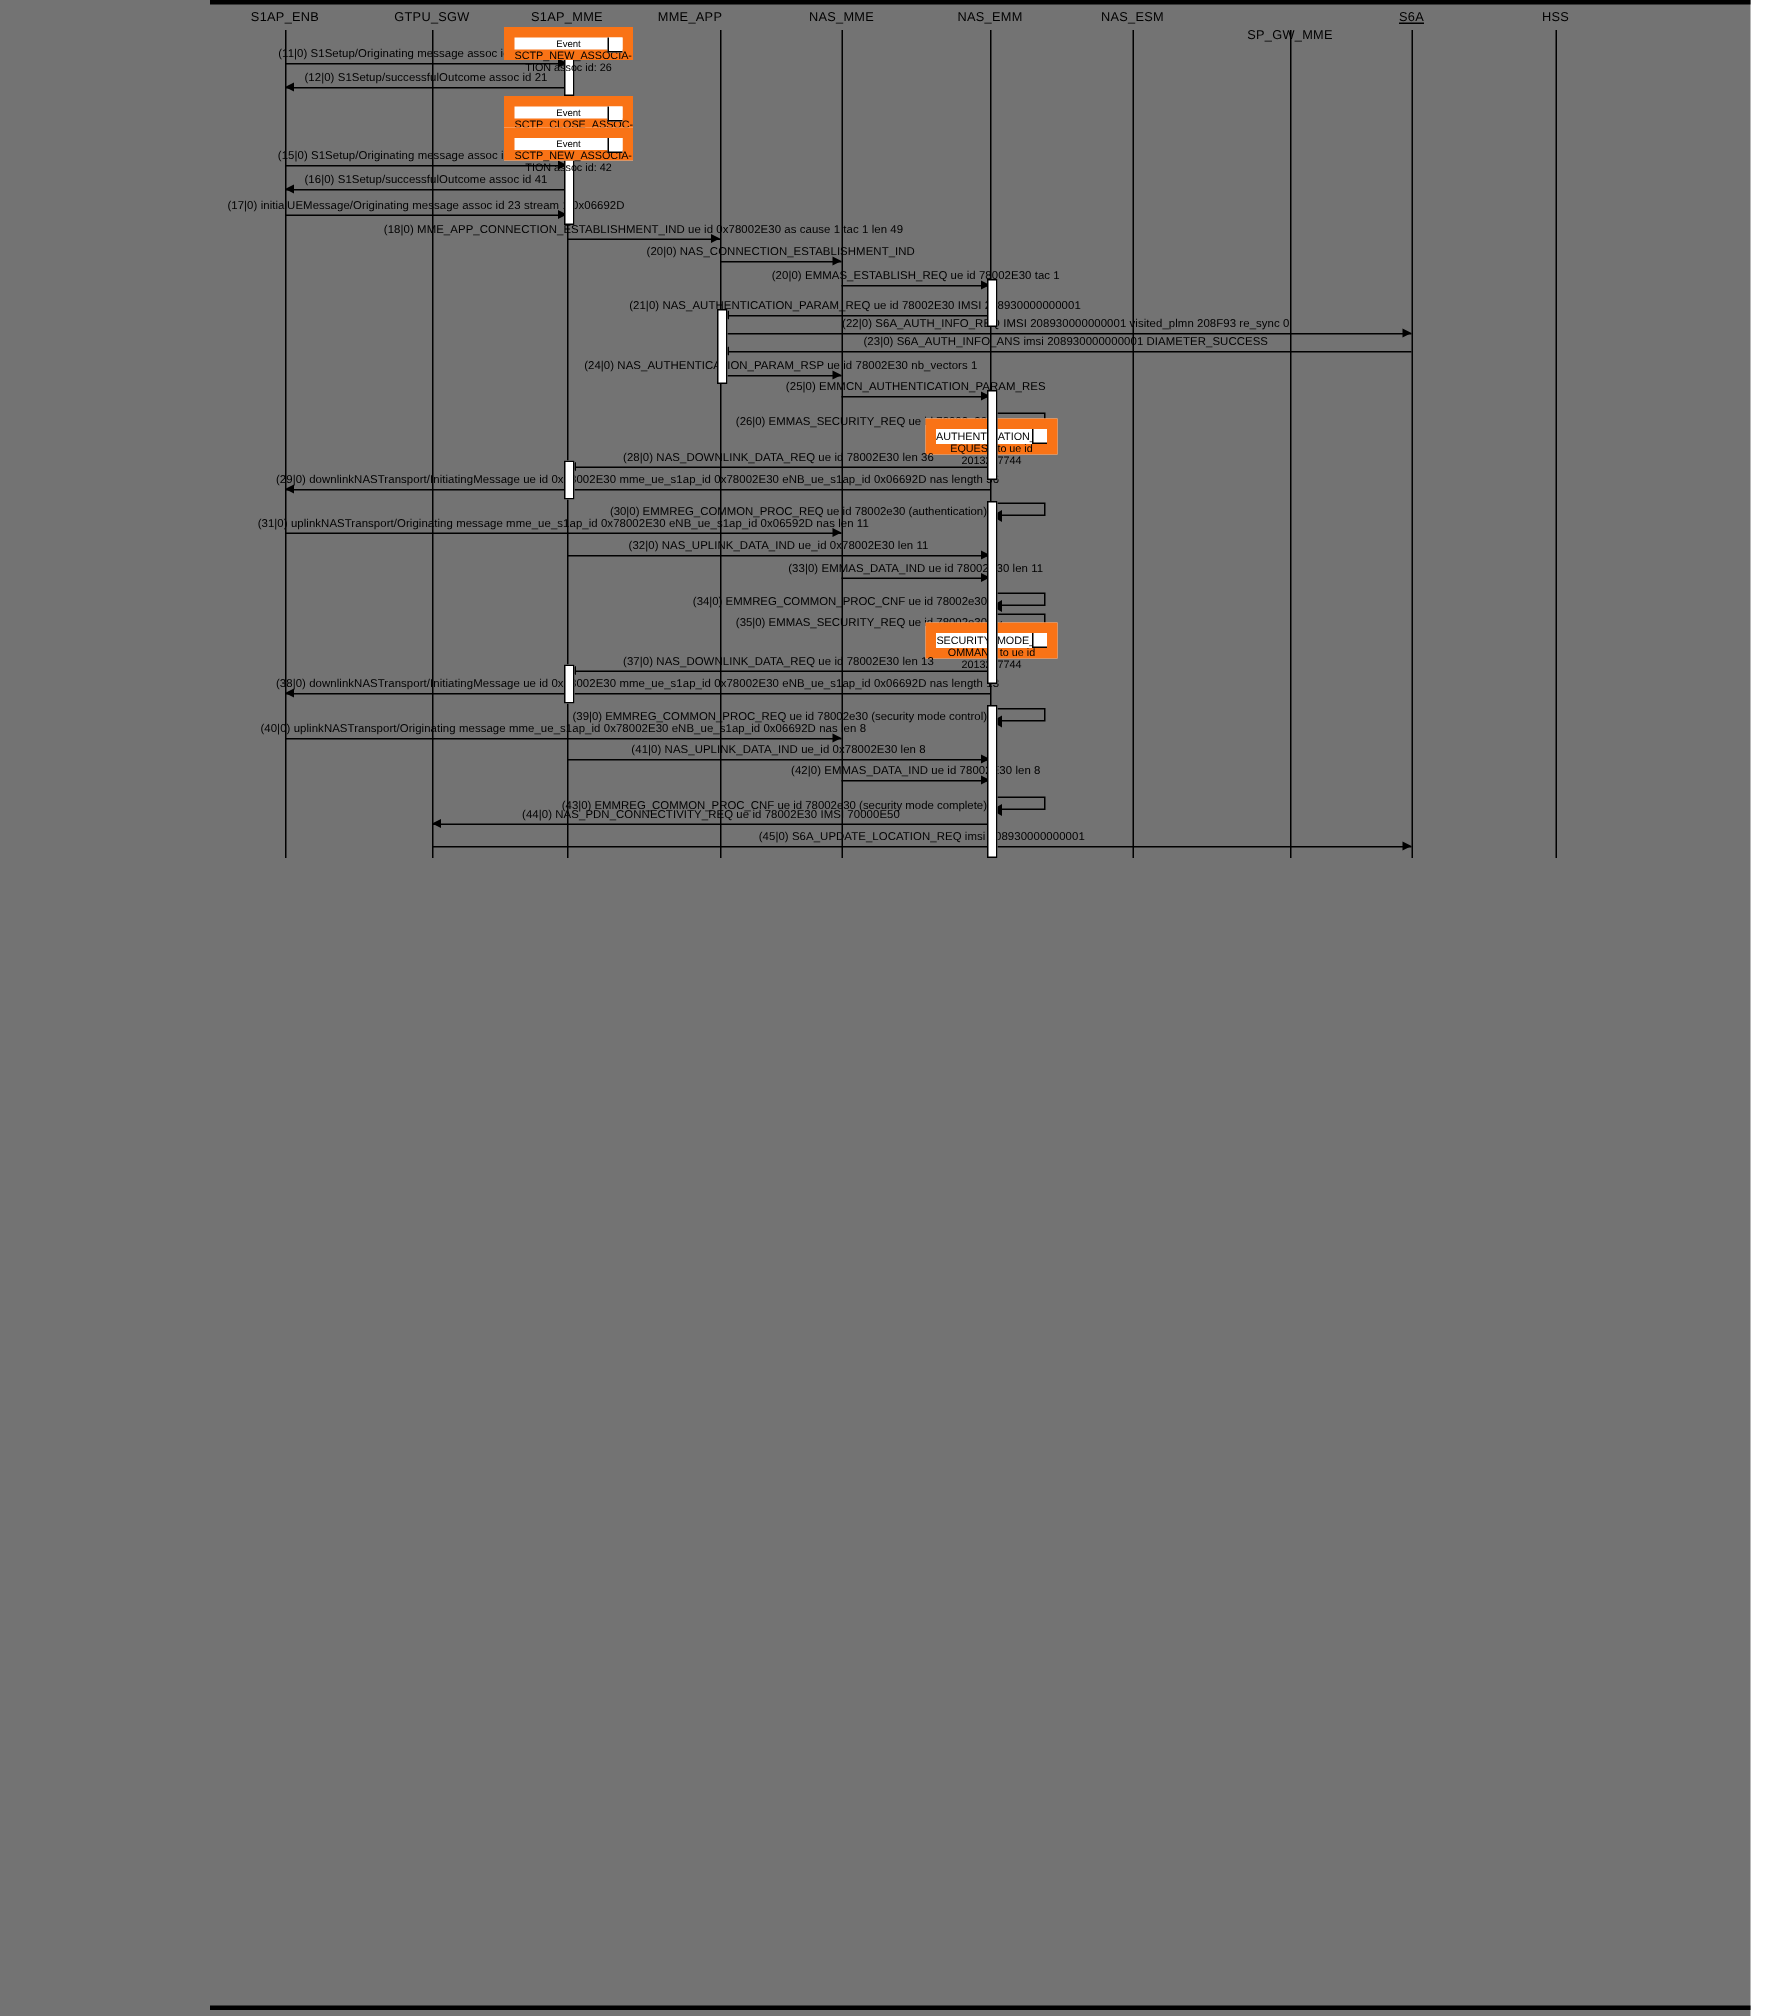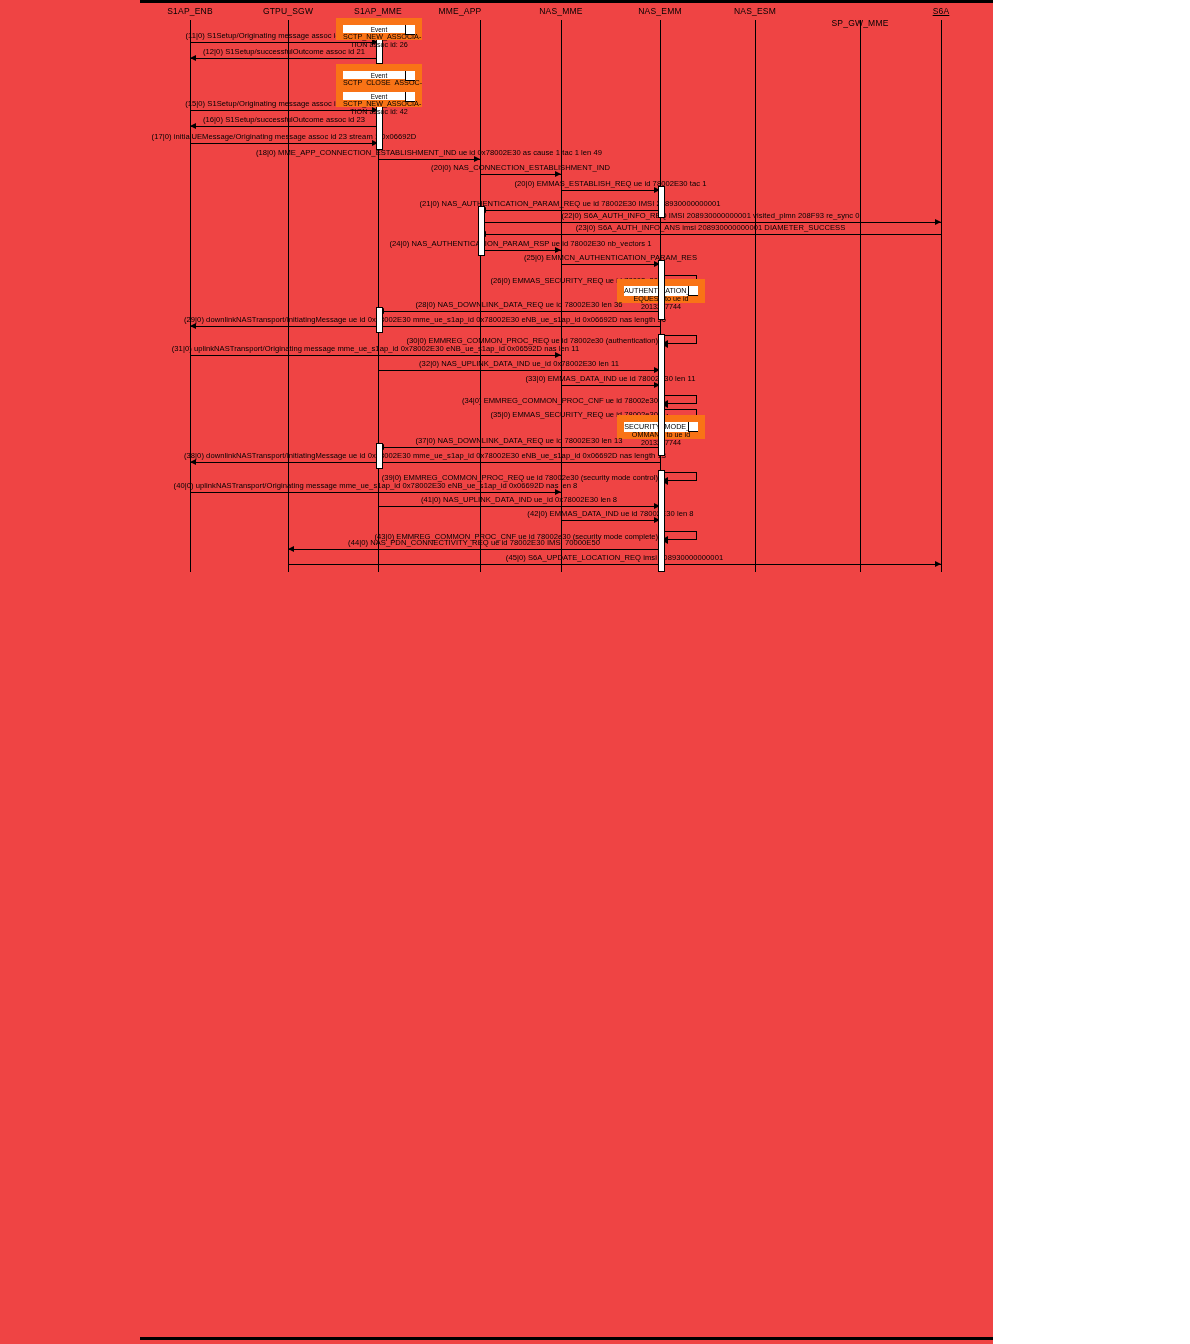--- a/index.html
+++ b/index.html
@@ -1,17 +1,17 @@
 <!DOCTYPE html>
 <html><head>
 <meta charset="utf-8">
 <style>
   html,body{margin:0;padding:0;background:#ffffff;}
   body{font-family:"Liberation Sans", sans-serif;}
-  #page{position:relative;width:977px;height:1344px;background:#ef4444;overflow:hidden;padding-left:16px;}
+  #page{position:relative;width:1167px;height:1344px;background:#737373;overflow:hidden;}
   #topbar{position:absolute;left:140px;top:0;width:1050px;height:3px;background:#000;}
   #bottombar{position:absolute;left:140px;top:1337px;width:1044px;height:3px;background:#000;}
 
   .lifeline-head{position:absolute;transform:translateX(-50%);font-size:8.5px;color:#000;white-space:nowrap;letter-spacing:.2px;}
   .lifeline{position:absolute;width:1px;background:#000;}
 
   .msg{position:absolute;height:0;}
   .msg .line{position:absolute;left:0;top:0;height:1px;width:100%;background:#000;}
   .msg .label{position:absolute;bottom:2px;font-size:7.6px;color:#000;white-space:nowrap;letter-spacing:.05px;}
   .msg .label.ctr{left:50%;transform:translateX(-50%);}
@@ -80,21 +80,21 @@
 
   <div class="msg" style="left:190px;top:110px;width:188px;">
     <div class="line"></div>
     <div class="head r"></div>
     <div class="label ctr">(15|0) S1Setup/Originating message assoc  id 23 stream 0</div>
   </div>
 
   <div class="msg" style="left:190px;top:126px;width:188px;">
     <div class="line"></div>
     <div class="head l"></div>
-    <div class="label ctr">(16|0) S1Setup/successfulOutcome assoc  id 23</div>
+    <div class="label ctr">(16|0) S1Setup/successfulOutcome assoc  id 41</div>
   </div>
 
   <div class="msg" style="left:190px;top:143px;width:188px;">
     <div class="line"></div>
     <div class="head r"></div>
     <div class="label ctr">(17|0) initialUEMessage/Originating message assoc  id 23 stream 1 0x06692D</div>
   </div>
 
   <div class="msg" style="left:378px;top:159px;width:102px;">
     <div class="line"></div>

